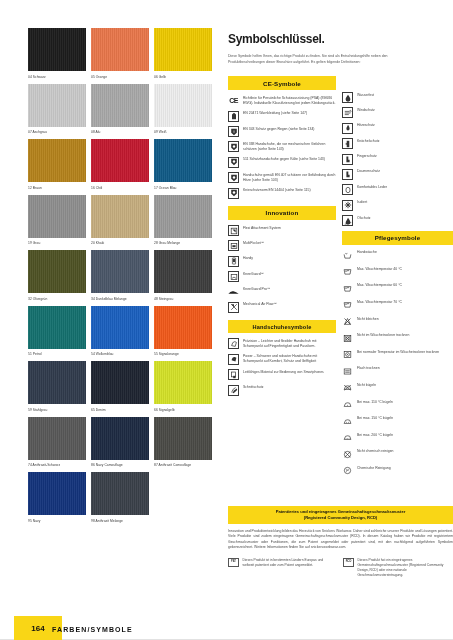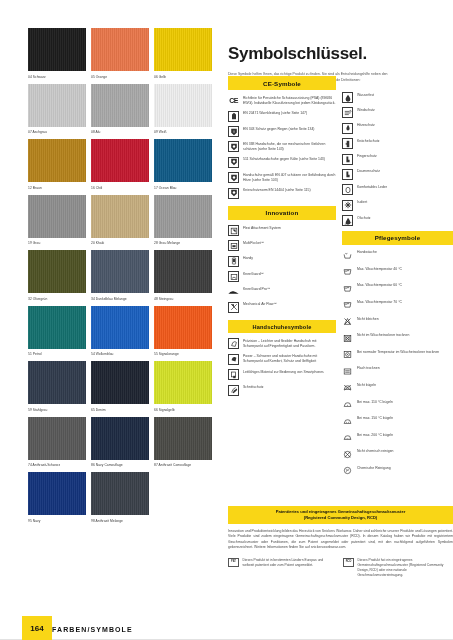--- a/index.html
+++ b/index.html
@@ -27,21 +27,21 @@
        rgba(255,255,255,0.055) 0px, rgba(255,255,255,0.055) 1px,
        rgba(0,0,0,0.05) 1px, rgba(0,0,0,0.05) 2px);
   }
   .swatch-label{
     font-size:3.3px;line-height:6px;color:#3a3a3a;
     padding-top:2.5px;letter-spacing:0.05px;white-space:nowrap;
   }
 
   
   .right-col{position:absolute;left:228px;top:28px;width:200px;}
-  .main-title{font-size:17px;font-weight:bold;letter-spacing:-0.3px;margin:16px 0 7px 0;}
+  .main-title{font-size:12px;font-weight:bold;letter-spacing:-0.3px;margin:4px 0 7px 0;}
   .intro{font-size:3.5px;line-height:6px;color:#ararr;color:#555;width:197px;margin-bottom:9px;}
 
   .cols{position:absolute;left:228px;top:76px;width:225px;}
   .two{display:flex;gap:6px;}
   .colA{width:108px;}
   .colB{width:111px;}
 
   .bar{
     background:#F9D616;color:#111;
     font-size:6.2px;font-weight:bold;text-align:center;
@@ -81,21 +81,21 @@
   .legal-foot{display:flex;gap:8px;margin-top:7px;}
   .legal-foot > div{display:flex;gap:3.5px;width:107px;}
   .lf-ico{width:11px;height:9px;flex:0 0 11px;border:0.7px solid #555;background:#fff;
           display:flex;align-items:center;justify-content:center;font-size:2.6px;color:#333;
           box-sizing:border-box;line-height:2.8px;text-align:center;font-weight:bold;}
   .lf-txt{font-size:3.3px;line-height:5px;color:#4a4a4a;}
 
   
   .footer{position:absolute;left:0;bottom:0;width:453px;height:34px;}
   .pagenum{
-    position:absolute;left:22px;bottom:0;width:30px;height:24px;
+    position:absolute;left:14px;bottom:0;width:48px;height:24px;
     background:#F9D616;color:#111;font-size:8px;font-weight:bold;
     display:flex;align-items:center;justify-content:center;
   }
   .foot-label{
     position:absolute;left:52px;bottom:7px;
     font-size:7px;font-weight:bold;letter-spacing:1.1px;color:#111;
   }
   .rule{position:absolute;left:0;bottom:0;width:453px;height:0.6px;background:#e2e2e2;}
 </style>
 </head>

